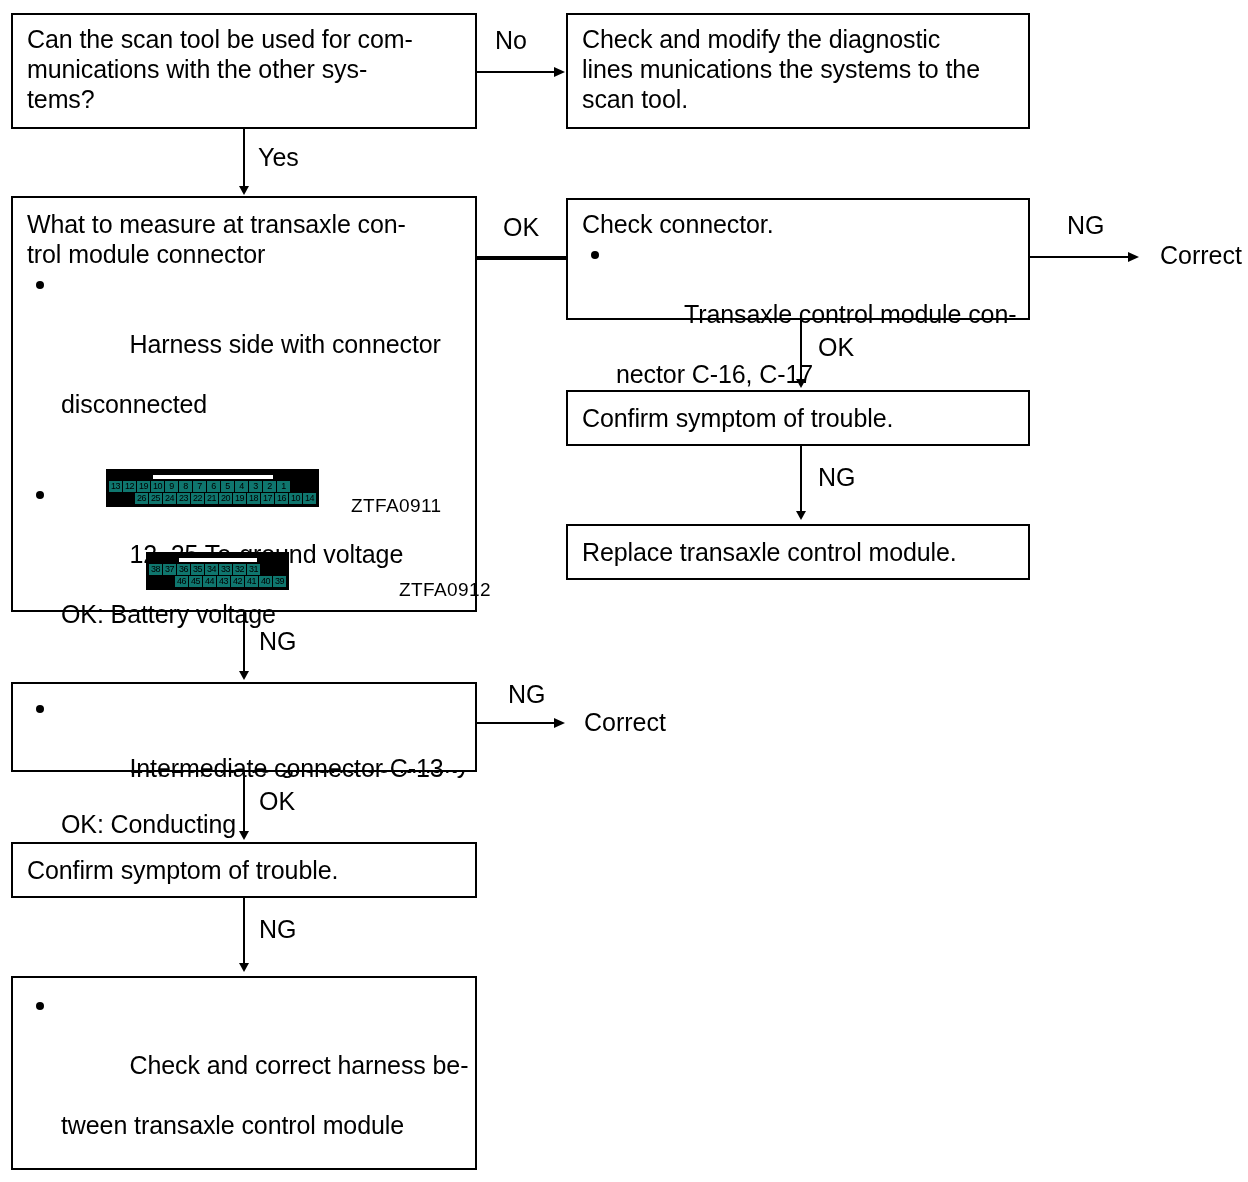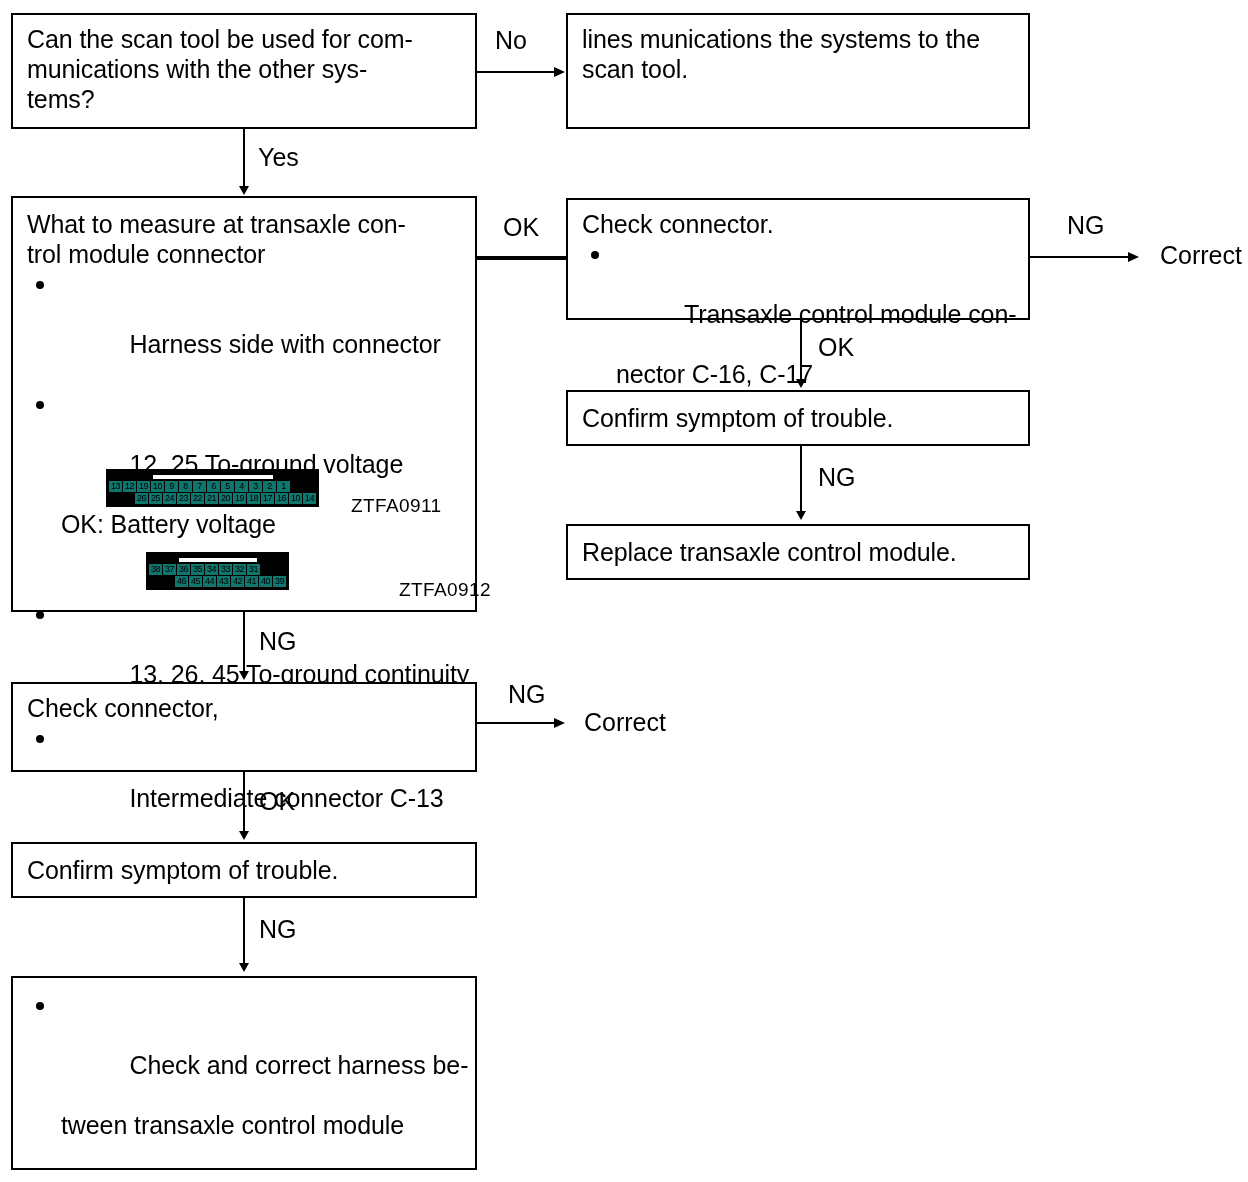--- a/index.html
+++ b/index.html
@@ -113,20 +113,21 @@
   <div class="box" style="left:11px;top:13px;width:466px;height:116px;">
     <div class="txt">
       <span class="ln">Can the scan tool be used for com-</span>
       <span class="ln">munications with the other sys-</span>
       <span class="ln">tems?</span>
     </div>
   </div>
 
   <div class="box" style="left:566px;top:13px;width:464px;height:116px;">
     <div class="txt">
+      <span class="ln">Check and modify the diagnostic</span>
       <span class="ln">lines munications the systems to the</span>
       <span class="ln">scan tool.</span>
     </div>
   </div>
 
   <div class="hline" style="left:477px;top:71px;width:79px;"></div>
   <div class="arrow-right" style="left:554px;top:67px;"></div>
   <div class="edge-label" style="left:495px;top:26px;">No</div>
 
   <div class="vline" style="left:243px;top:129px;height:60px;"></div>
@@ -134,20 +135,21 @@
   <div class="edge-label" style="left:258px;top:143px;">Yes</div>
 
   <div class="box" style="left:11px;top:196px;width:466px;height:416px;">
     <div class="txt" style="top:11px;">
       <span class="ln">What to measure at transaxle con-</span>
       <span class="ln">trol module connector</span>
       <ul class="bullets">
         <li>
           <span class="dot"></span>
           <span>Harness side with connector</span>
+          <span class="sub">disconnected</span>
         </li>
         <li>
           <span class="dot"></span>
           <span>12, 25 To-ground voltage</span>
           <span class="sub">OK: Battery voltage</span>
         </li>
         <li>
           <span class="dot"></span>
           <span>13, 26, 45 To-ground continuity</span>
           <span class="sub">OK: Conducting</span>
@@ -260,21 +262,20 @@
       <span class="ln">Replace transaxle control module.</span>
     </div>
   </div>
 
   <div class="vline" style="left:243px;top:612px;height:62px;"></div>
   <div class="arrow-down" style="left:239px;top:671px;"></div>
   <div class="edge-label" style="left:259px;top:627px;">NG</div>
 
   <div class="box" style="left:11px;top:682px;width:466px;height:90px;">
     <div class="txt" style="top:9px;">
-      <span class="ln">Check connector,</span>
       <ul class="bullets">
         <li>
           <span class="dot"></span>
           <span>Intermediate connector C-13</span>
         </li>
       </ul>
     </div>
   </div>
 
   <div class="hline" style="left:477px;top:722px;width:80px;"></div>

